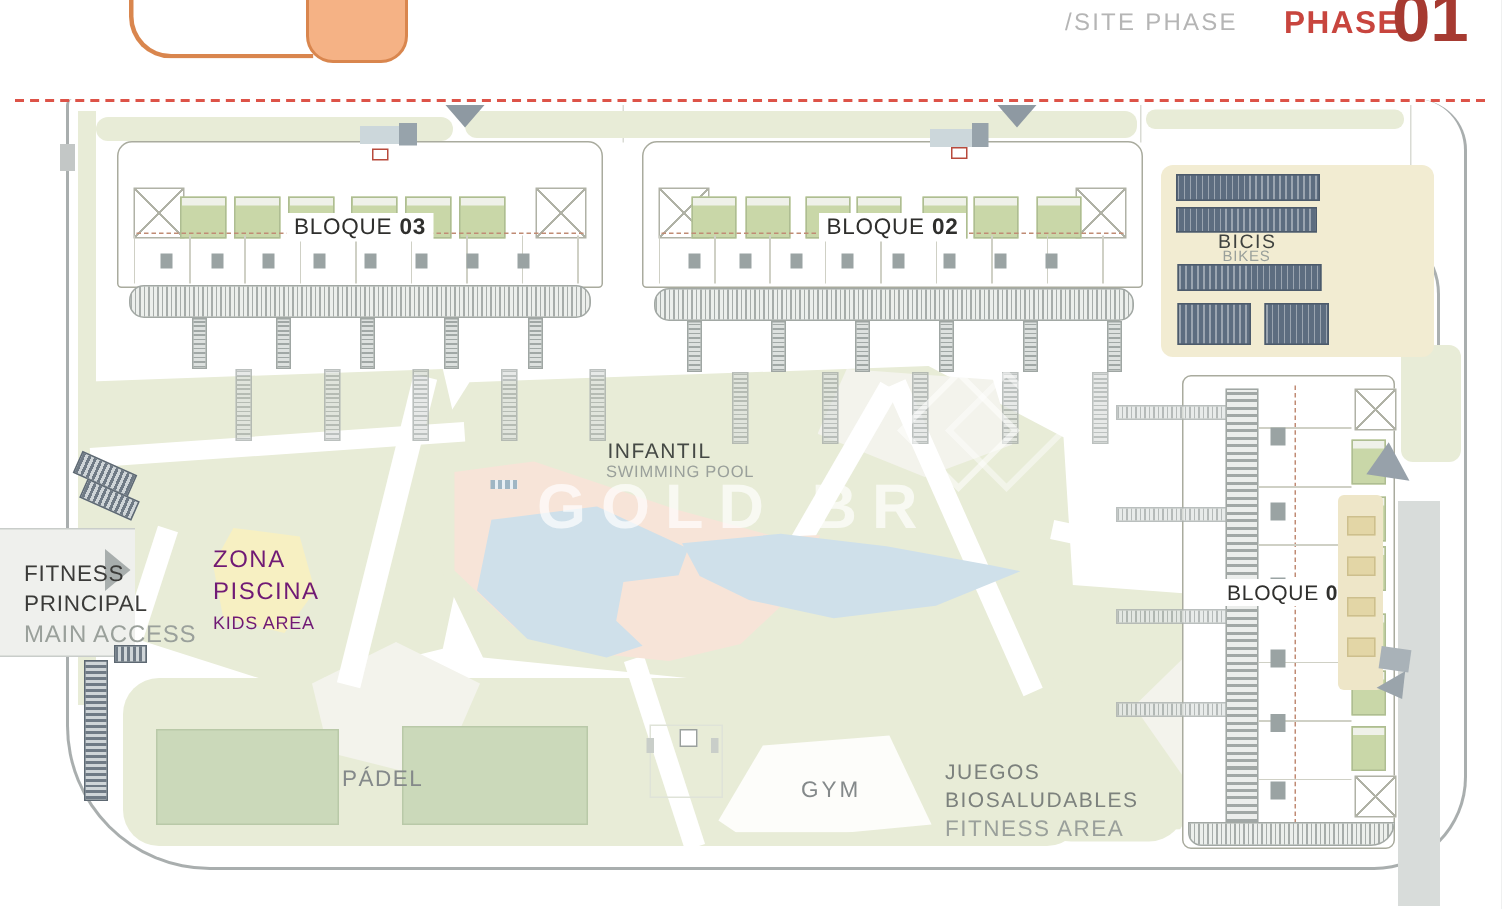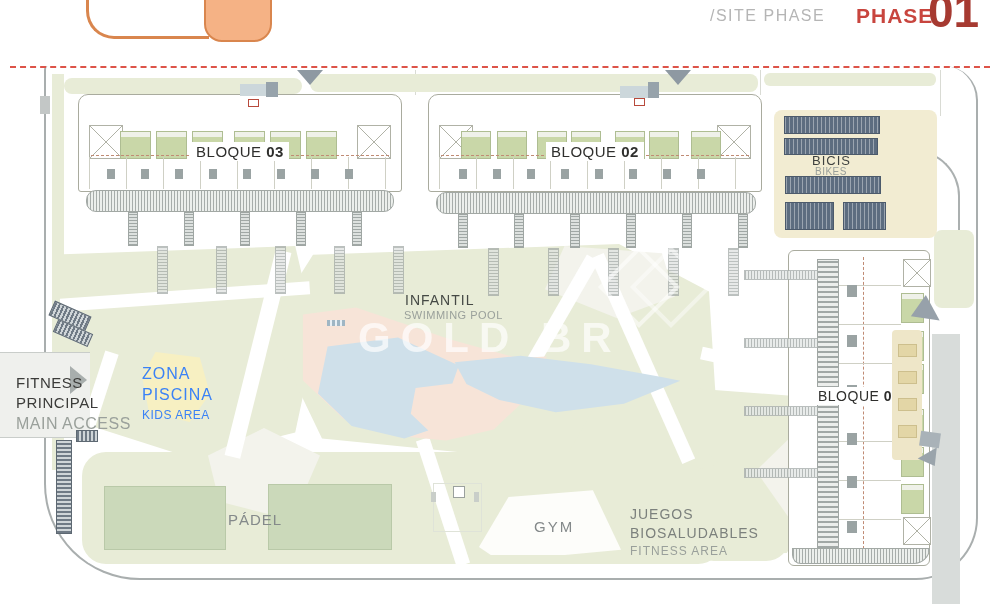--- a/index.html
+++ b/index.html
@@ -24,21 +24,21 @@
     background-image:repeating-linear-gradient(90deg, rgba(100,110,108,.5) 0 1px, transparent 1px 3px);}
   .hedgeD{background-color:#cfd5d8;border:1px solid #5d6872;
     background-image:repeating-linear-gradient(90deg,#6f7a85 0 2px, transparent 2px 4px);}
   .bikerow{background-color:#5d6d80;border:1px solid #4c5a6b;
     background-image:repeating-linear-gradient(90deg, rgba(255,255,255,.38) 0 1px, transparent 1px 4px);}
   .court{background:#cbd9ba;border:1px solid #b9c9a8;}
   .redbox{background:#fff;border:1px solid #b84a3c;}
   .deco-l{background:#ccd7db;}
   .deco-d{background:#97a3ab;}
   .lbl{color:#3a3a38;white-space:nowrap;}
-  .lbl-g{color:#3b82f6;white-space:nowrap;}
+  .lbl-g{color:#701a75;white-space:nowrap;}
   .lbl-g2{color:#9aa09b;white-space:nowrap;}
   .blk-lbl{font-size:15px;letter-spacing:.5px;color:#2f2f2d;background:#fff;padding:1px 5px;}
   .blk-lbl b{font-weight:bold;}
   .thin{background:#d9dbd4;}
 </style>
 </head>
 <body>
 
 <div id="stage">
 
@@ -161,21 +161,21 @@
   <div class="a hedgeV" style="left:488px;top:248px;width:9px;height:46px;opacity:.7;"></div>
   <div class="a hedgeV" style="left:548px;top:248px;width:9px;height:46px;opacity:.7;"></div>
   <div class="a hedgeV" style="left:608px;top:248px;width:9px;height:46px;opacity:.7;"></div>
   <div class="a hedgeV" style="left:668px;top:248px;width:9px;height:46px;opacity:.7;"></div>
   <div class="a hedgeV" style="left:728px;top:248px;width:9px;height:46px;opacity:.7;"></div>
   <div class="a deco-l" style="left:620px;top:86px;width:28px;height:12px;"></div>
   <div class="a deco-d" style="left:648px;top:82px;width:11px;height:16px;"></div>
   <div class="a redbox" style="left:634px;top:98px;width:9px;height:6px;"></div>
   <div class="a" style="left:665px;top:70px;width:0;height:0;border-left:13px solid transparent;border-right:13px solid transparent;border-top:15px solid #8e99a2;"></div>
 
-  <div class="a" style="left:774px;top:110px;width:163px;height:128px;background:#f2ecd2;border-radius:8px;">
+  <div class="a" style="left:774px;top:110px;width:182px;height:128px;background:#f2ecd2;border-radius:8px;">
     <div class="a bikerow" style="left:10px;top:6px;width:94px;height:16px;"></div>
     <div class="a bikerow" style="left:10px;top:28px;width:92px;height:15px;"></div>
     <div class="a bikerow" style="left:11px;top:66px;width:94px;height:16px;"></div>
     <div class="a bikerow" style="left:11px;top:92px;width:47px;height:26px;"></div>
     <div class="a bikerow" style="left:69px;top:92px;width:41px;height:26px;"></div>
     <div class="a lbl" style="left:38px;top:43px;font-size:13px;letter-spacing:1px;color:#3f423f;">BICIS</div>
     <div class="a lbl-g2" style="left:41px;top:56px;font-size:10px;letter-spacing:.5px;">BIKES</div>
   </div>
 
   <div class="a bldg" style="left:788px;top:250px;width:140px;height:314px;border-radius:6px;">
@@ -244,20 +244,20 @@
     <div style="margin-top:3px;">PRINCIPAL</div>
     <div class="lbl-g2" style="font-size:16px;margin-top:4px;">MAIN ACCESS</div>
   </div>
 
   <div class="a lbl-g" style="left:228px;top:511px;font-size:15px;letter-spacing:1px;color:#84898a;">PÁDEL</div>
   <div class="a lbl-g" style="left:534px;top:518px;font-size:15px;letter-spacing:2px;color:#84898a;text-align:right;">GYM</div>
 
   <div class="a" style="left:630px;top:506px;font-size:14px;color:#7c817d;letter-spacing:1px;">
     <div>JUEGOS</div>
     <div style="margin-top:3px;">BIOSALUDABLES</div>
-    <div class="lbl-g2" style="font-size:12px;margin-top:3px;">FITNESS AREA</div>
+    <div class="lbl-g2" style="font-size:15px;margin-top:3px;">FITNESS AREA</div>
   </div>
 
   <div class="a" style="left:610px;top:258px;width:50px;height:50px;border:4px solid rgba(255,255,255,.55);transform:rotate(45deg);pointer-events:none;"></div>
   <div class="a" style="left:642px;top:258px;width:50px;height:50px;border:4px solid rgba(255,255,255,.45);transform:rotate(45deg);pointer-events:none;"></div>
   <div class="a" style="left:358px;top:314px;font-size:42px;font-weight:bold;letter-spacing:10px;color:rgba(255,255,255,.68);pointer-events:none;">GOLD BR</div>
 
 </div>
 
 </body></html>

